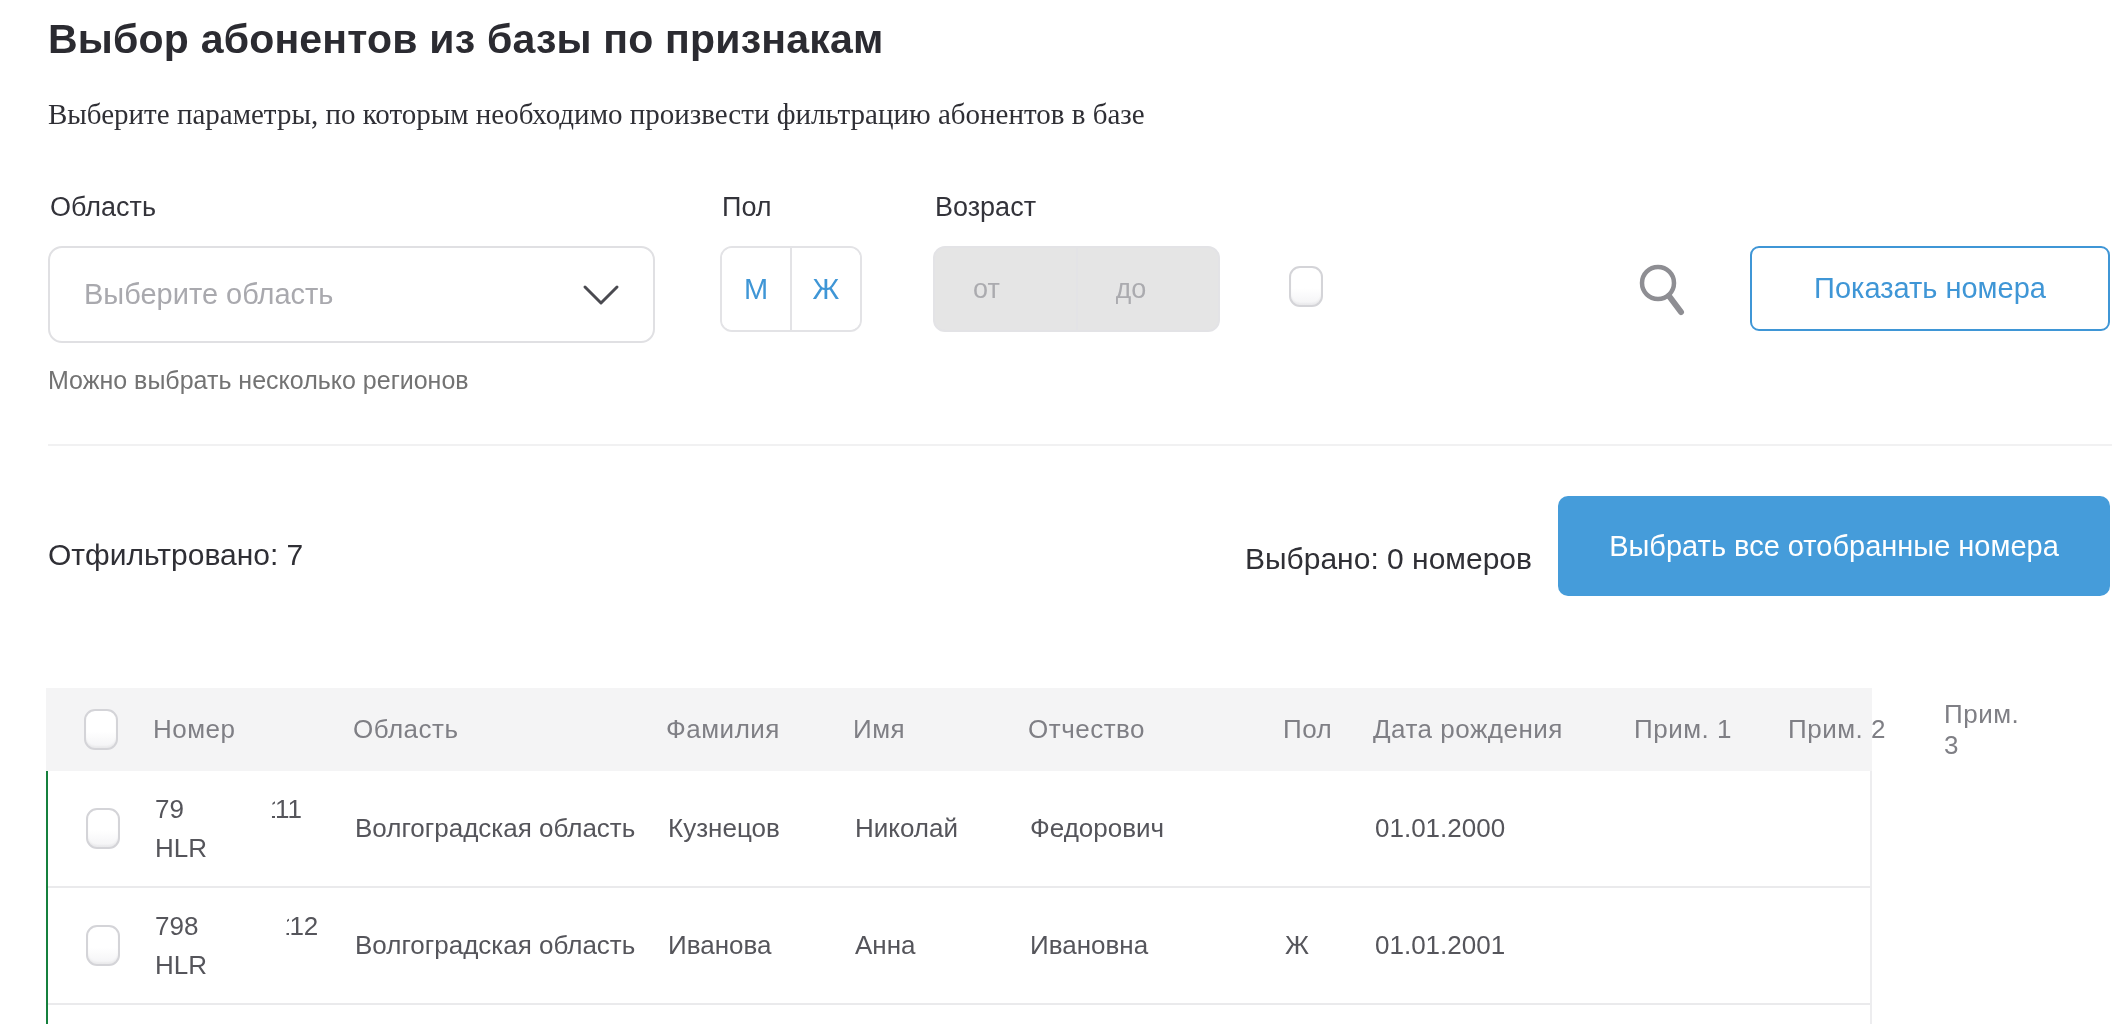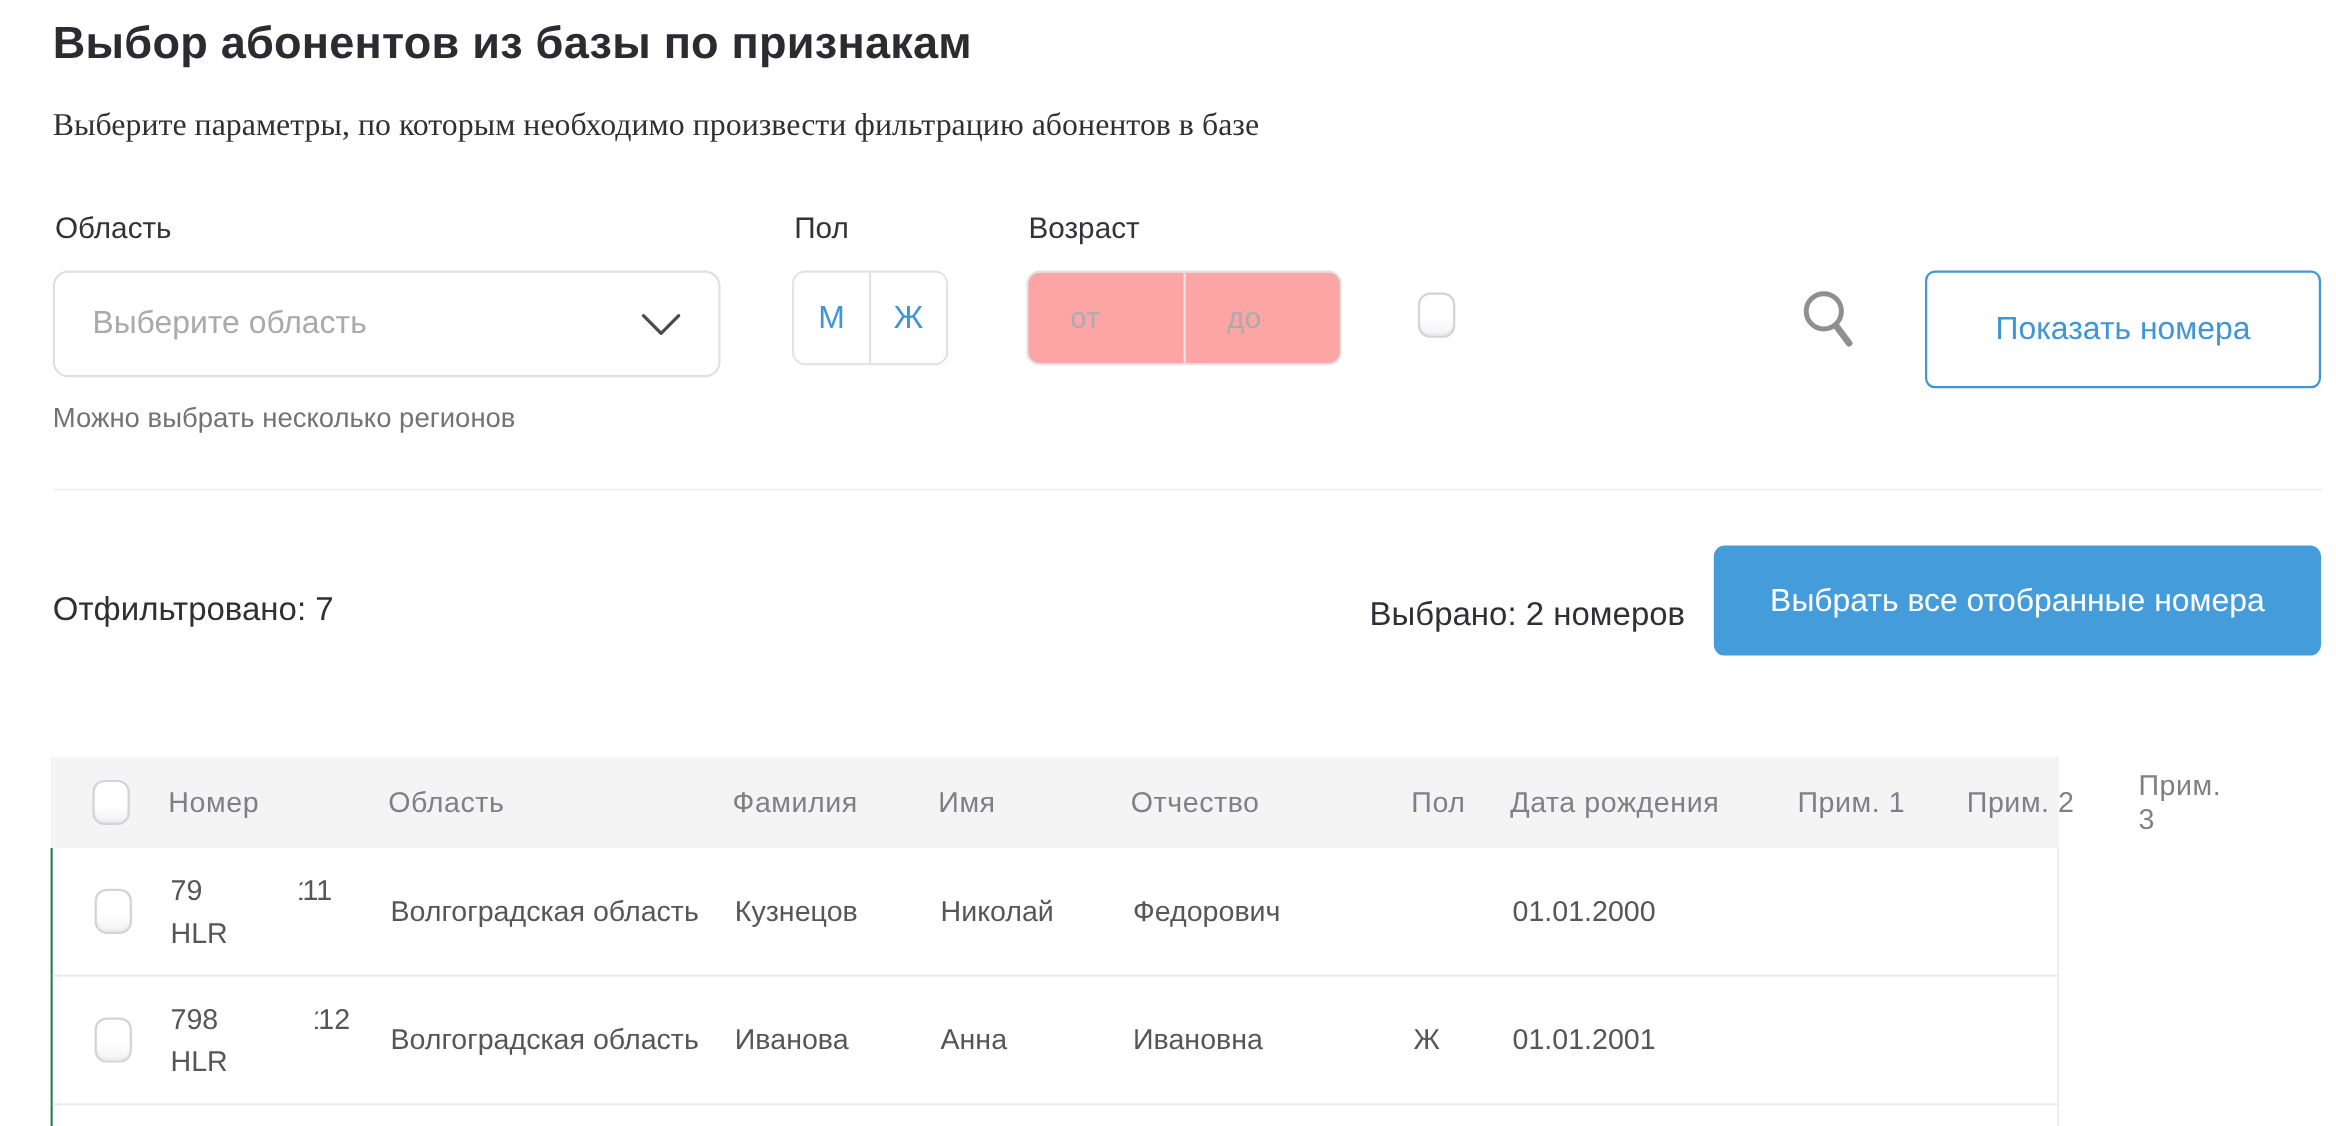--- a/index.html
+++ b/index.html
@@ -46,21 +46,21 @@
   }
   .gender-opt {
     flex:1; display:flex; align-items:center; justify-content:center;
     font-size:29px; color:#3f96d6; cursor:pointer; background:#fff; border:none;
     font-family:inherit;
   }
   .gender-opt + .gender-opt { border-left:2px solid #e3e3e6; }
 
   .age-box {
     position:absolute; left:933px; top:246px; width:287px; height:86px;
-    border:2px solid #e3e3e6; border-radius:12px; background:#fca5a5;
+    border:2px solid #e3e3e6; border-radius:12px; background:#e5e5e5;
     display:flex; overflow:hidden;
   }
   .age-box input {
     width:50%; border:none; outline:none; font-size:27px; color:#55555b;
     padding:0 0 0 38px; font-family:inherit; background:transparent;
   }
   .age-box input::placeholder { color:#ababaf; }
   .age-split { width:2px; background:#e3e3e6; }
 
   .hlr-wrap {
@@ -74,21 +74,21 @@
     cursor:pointer; flex:0 0 auto;
   }
   .hlr-label { font-size:29px; color:#2f2f35; }
 
   .search-btn {
     position:absolute; left:1636px; top:260px; width:56px; height:64px;
     background:none; border:none; padding:0; cursor:pointer;
   }
 
   .show-btn {
-    position:absolute; left:1750px; top:246px; width:360px; height:107px;
+    position:absolute; left:1750px; top:246px; width:360px; height:85px;
     background:#fff; border:2.5px solid #3f96d6; border-radius:9px;
     color:#3f96d6; font-size:29px; font-family:inherit; cursor:pointer;
   }
 
   .section-divider {
     position:absolute; left:48px; top:444px; width:2064px; height:2px;
     background:#f1f1f2;
   }
 
   .filtered-count { position:absolute; left:48px;  top:538px; font-size:30px; color:#2f2f35; }
@@ -163,21 +163,21 @@
       <line x1="33" y1="34" x2="45" y2="50" stroke="#8e8e93" stroke-width="6" stroke-linecap="round"></line>
     </svg>
   </span>
 </button>
 
 <button class="show-btn">Показать номера</button>
 
 <div class="section-divider"></div>
 
 <div class="filtered-count">Отфильтровано: 7</div>
-<div class="selected-count">Выбрано: 2 номеров</div>
+<div class="selected-count">Выбрано: 0 номеров</div>
 <button class="select-all-btn">Выбрать все отобранные номера</button>
 
 <div class="subs-table">
 
   <div class="thead tgrid">
     <div class="cell-check">
         <div class="cbox"></div>
       </div>
     <div>Номер</div>
     <div>Область</div>

